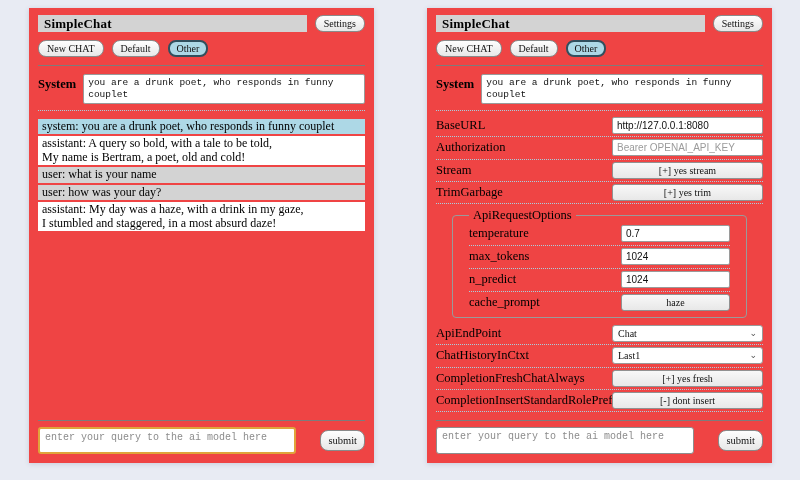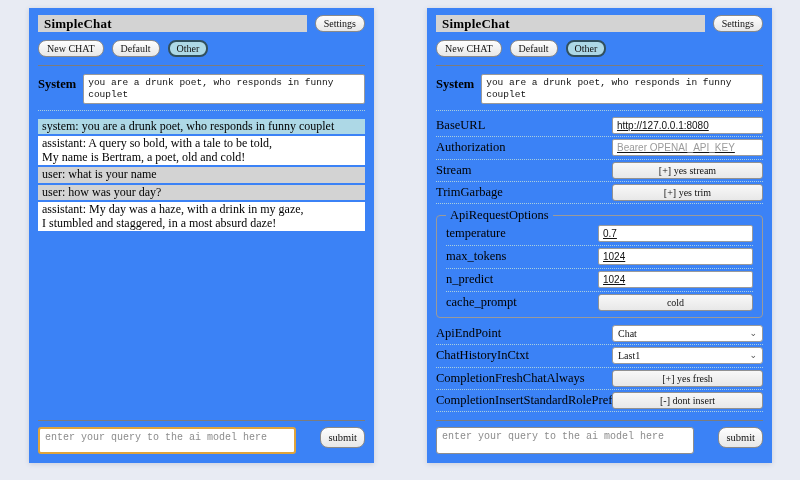--- a/index.html
+++ b/index.html
@@ -6,21 +6,21 @@
   html,body { margin:0; padding:0; }
   body {
     width:800px; height:480px;
     background:#e8ebf3;
     font-family:"Liberation Serif", serif;
     overflow:hidden;
   }
   .page { display:flex; gap:53px; padding:8px 0 0 29px; }
   .panel {
     width:345px; height:455px;
-    background:#3b82f6;
+    background:#ef4444;
     box-shadow:0 1px 5px rgba(60,70,110,0.18);
     padding:7px 9px 9px 9px;
     display:flex; flex-direction:column;
   }
   
   .hdr-row { display:flex; gap:8px; align-items:stretch; }
   .titlebar {
     flex:1; background:#d3d3d3; color:#000;
     font-weight:bold; font-size:13px; line-height:17px;
     padding:0 6px; letter-spacing:0.2px;
@@ -47,58 +47,58 @@
   .msg {
     font-size:12px; line-height:1.12;
     padding:1px 4px; margin-bottom:2px;
     white-space:pre-line; color:#000;
   }
   .msg.system { background:#add8e6;font-family:Liberation Serif, serif; }
   .msg.user { background:#d3d3d3; }
   .msg.assistant { background:#ffffff; }
   .spacer { flex:1; }
   
-  .query-row { display:flex; gap:24px; align-items:flex-start; }
+  .query-row { display:flex; gap:24px; align-items:center; }
   .query-input {
     flex:1; height:27px; resize:none;
     font-family:"Liberation Mono", monospace; font-size:10px; line-height:12px;
     border:1px solid #8d8d8d; border-radius:3px; padding:3px 5px;
   }
   .query-input.focused { border:2px solid #e0a43b; }
   .query-input::placeholder { color:#8c8c8c; }
   .submit-btn { padding:4px 7px; font-size:10.5px; }
   
   .srow {
     display:grid; grid-template-columns:176px 1fr; align-items:center;
     min-height:22px; padding:2px 0 3px;
     border-bottom:1px dotted #a9cede;
   }
   .srow .lbl { font-size:12.5px; white-space:nowrap; }
   .tinput {
     width:100%; height:17px;
     font-family:"Liberation Sans", sans-serif; font-size:10px;
-    border:1px solid #9a9a9a; border-radius:2px; padding:1px 4px; color:#111;text-decoration:underline;
+    border:1px solid #9a9a9a; border-radius:2px; padding:1px 4px; color:#111;
   }
   .tinput::placeholder { color:#9b9b9b; }
   .wbtn {
     width:100%; height:17px;
     font-family:Liberation Serif, serif; font-size:10px;
     background:linear-gradient(#f8f8f8,#e8e8e8);
     border:1px solid #919191; border-radius:3px; color:#111; cursor:pointer;
   }
   .sel {
     display:flex; align-items:center; justify-content:space-between;
     width:100%; height:17px; background:#fff;
     border:1px solid #9a9a9a; border-radius:3px; padding:0 5px;
     font-family:Liberation Serif, serif; font-size:10px; color:#111; cursor:pointer;
   }
   .chev { font-size:9px; color:#555; line-height:1; }
   fieldset.aro {
     border:1px solid #9a9a9a; border-radius:4px;
-    margin:4px 0 5px; padding:0 9px 3px;
+    margin:4px 16px 5px; padding:0 16px 3px;
   }
   fieldset.aro legend { font-size:12.5px; padding:0 4px; margin-left:0px; }
   fieldset.aro .srow { grid-template-columns:152px 1fr; min-height:21px; }
   fieldset.aro .srow:last-child { border-bottom:none; }
 </style>
 </head>
 <body>
 
 <div class="page">
 
@@ -176,21 +176,21 @@
       <div class="srow">
         <span class="lbl">max_tokens</span>
         <input class="tinput" type="text" spellcheck="false" value="1024" style="">
       </div>
       <div class="srow">
         <span class="lbl">n_predict</span>
         <input class="tinput" type="text" spellcheck="false" value="1024" style="">
       </div>
       <div class="srow">
         <span class="lbl">cache_prompt</span>
-        <button class="wbtn">cold</button>
+        <button class="wbtn">haze</button>
       </div>
     </fieldset>
 
     <div class="srow">
       <span class="lbl">ApiEndPoint</span>
       <div class="sel">
         <span>Chat</span>
         <span class="chev">⌄</span>
       </div>
     </div>

